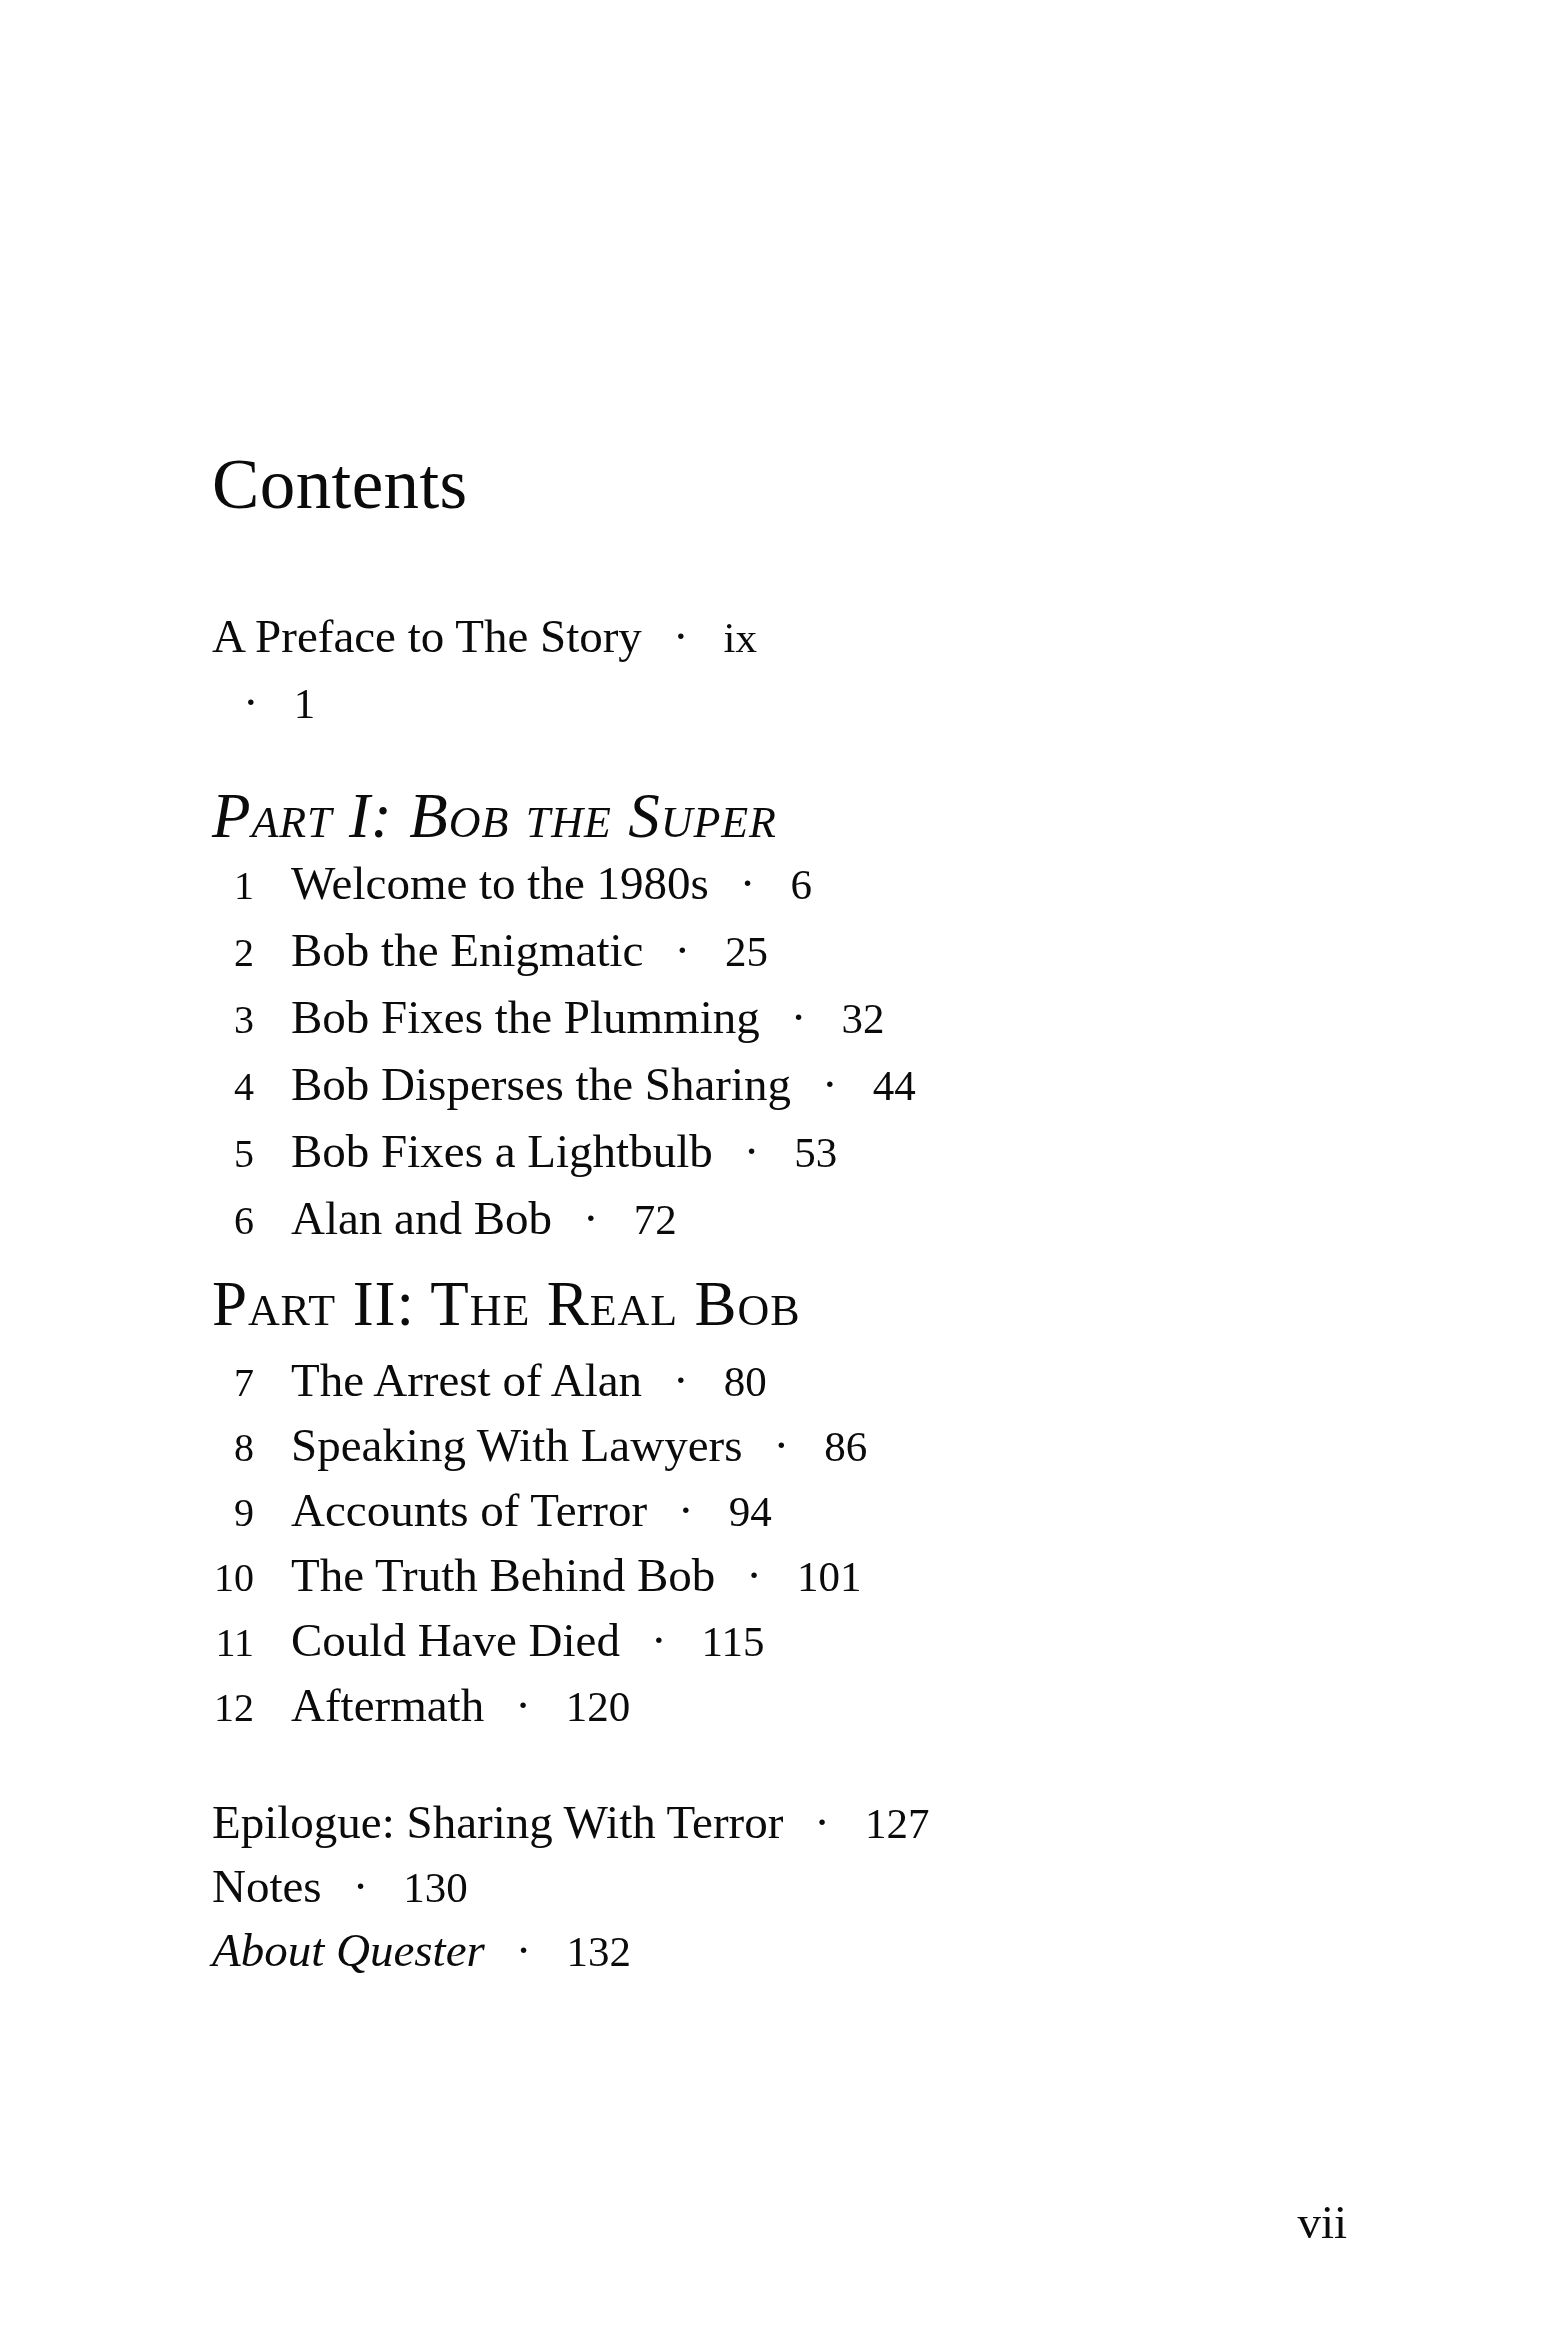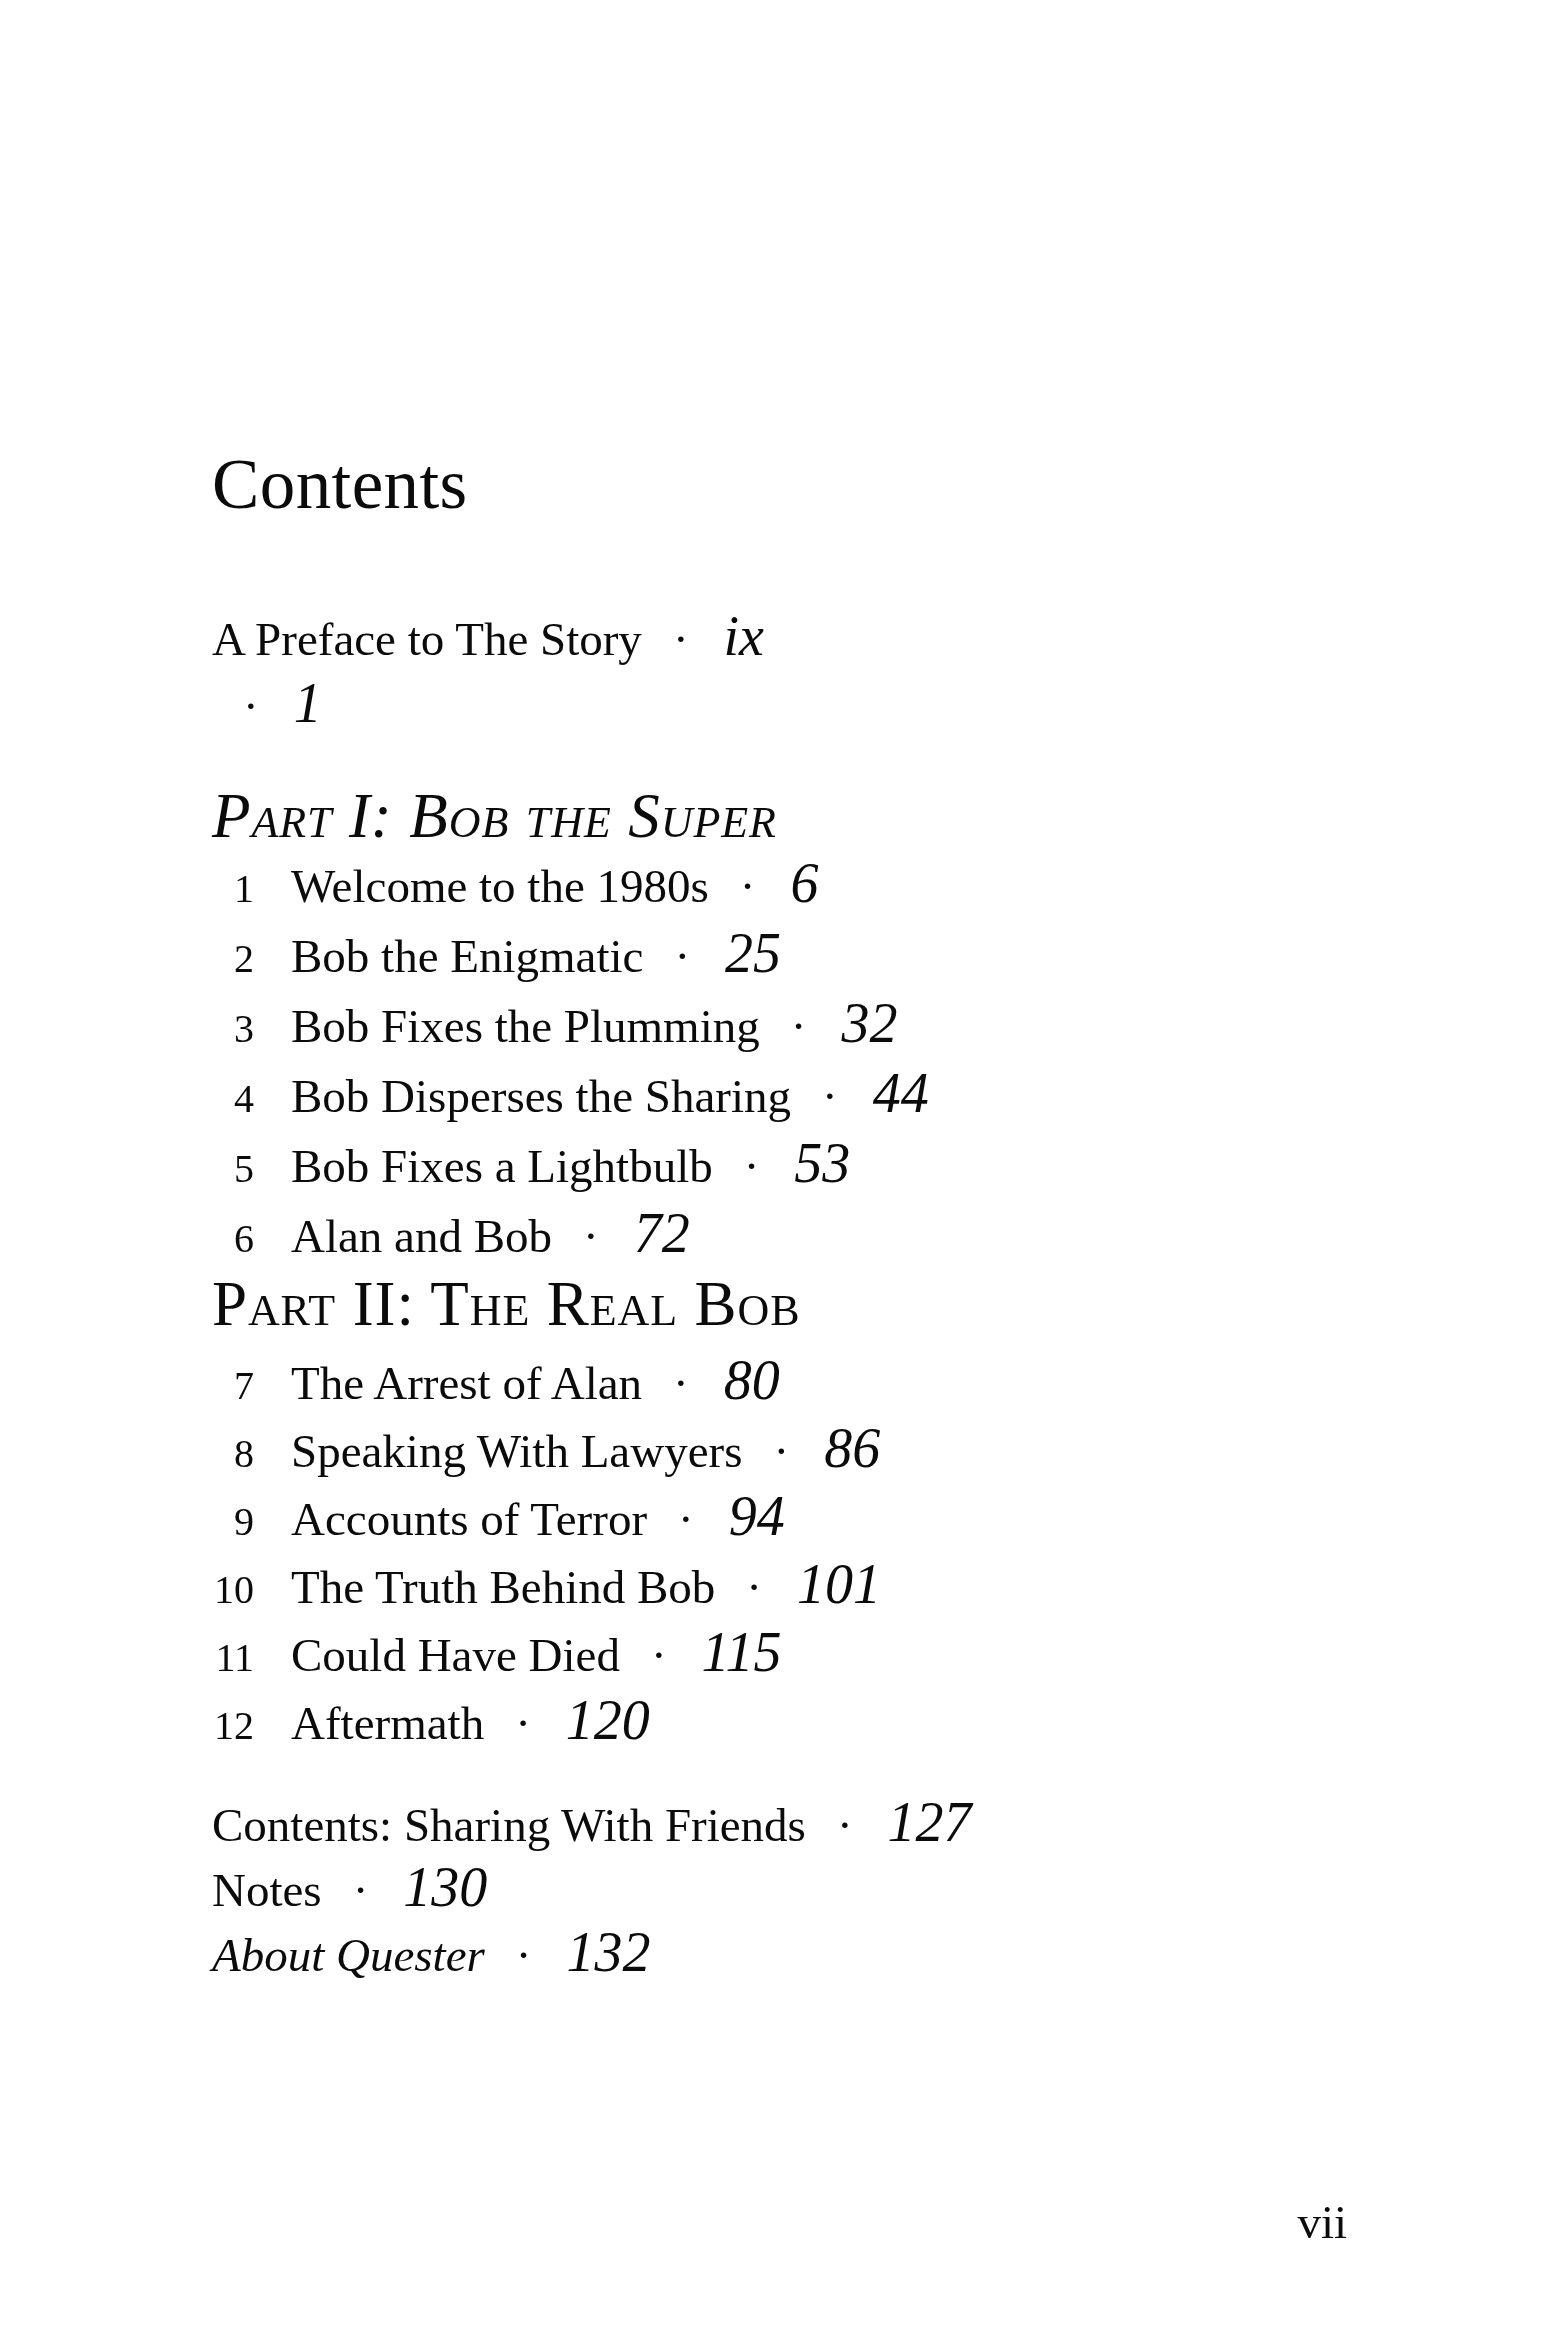--- a/index.html
+++ b/index.html
@@ -40,21 +40,21 @@
   }
   .part-chapters.p0 { top:851px;  line-height:64px; }
   .part-chapters.p1 { top:1349px; line-height:63px; }
   .row { display:flex; align-items:baseline; white-space:nowrap; }
   .num {
     display:inline-block; width:42px; text-align:right;
     font-size:40px;
   }
   .chapter-title { margin-left:37px;text-align:right; }
   .dot { margin:0 35px 0 31px; }
-  .pg { font-size:56px;font-style:italic; }
+  .pg { font-size:43px; }
   .italic { font-style:italic;text-align:right; }
   .folio {
     position:absolute; right:214px; top:2199px;
     font-size:47px; line-height:1;margin-left:7px;
   }
 </style>
 </head>
 <body>
 
 <div class="page">
@@ -149,21 +149,21 @@
           <span class="num">12</span>
           <span class="chapter-title">Aftermath</span>
           <span class="dot">·</span>
           <span class="pg">120</span>
         </div>
       </div>
     </div>
 
   <div class="back-matter" id="back-matter">
       <div class="row">
-        <span class="label">Contents: Sharing With Friends</span>
+        <span class="label">Epilogue: Sharing With Terror</span>
         <span class="dot">·</span>
         <span class="pg">127</span>
       </div>
       <div class="row">
         <span class="label">Notes</span>
         <span class="dot">·</span>
         <span class="pg">130</span>
       </div>
       <div class="row">
         <span class="label italic">About Quester</span>

